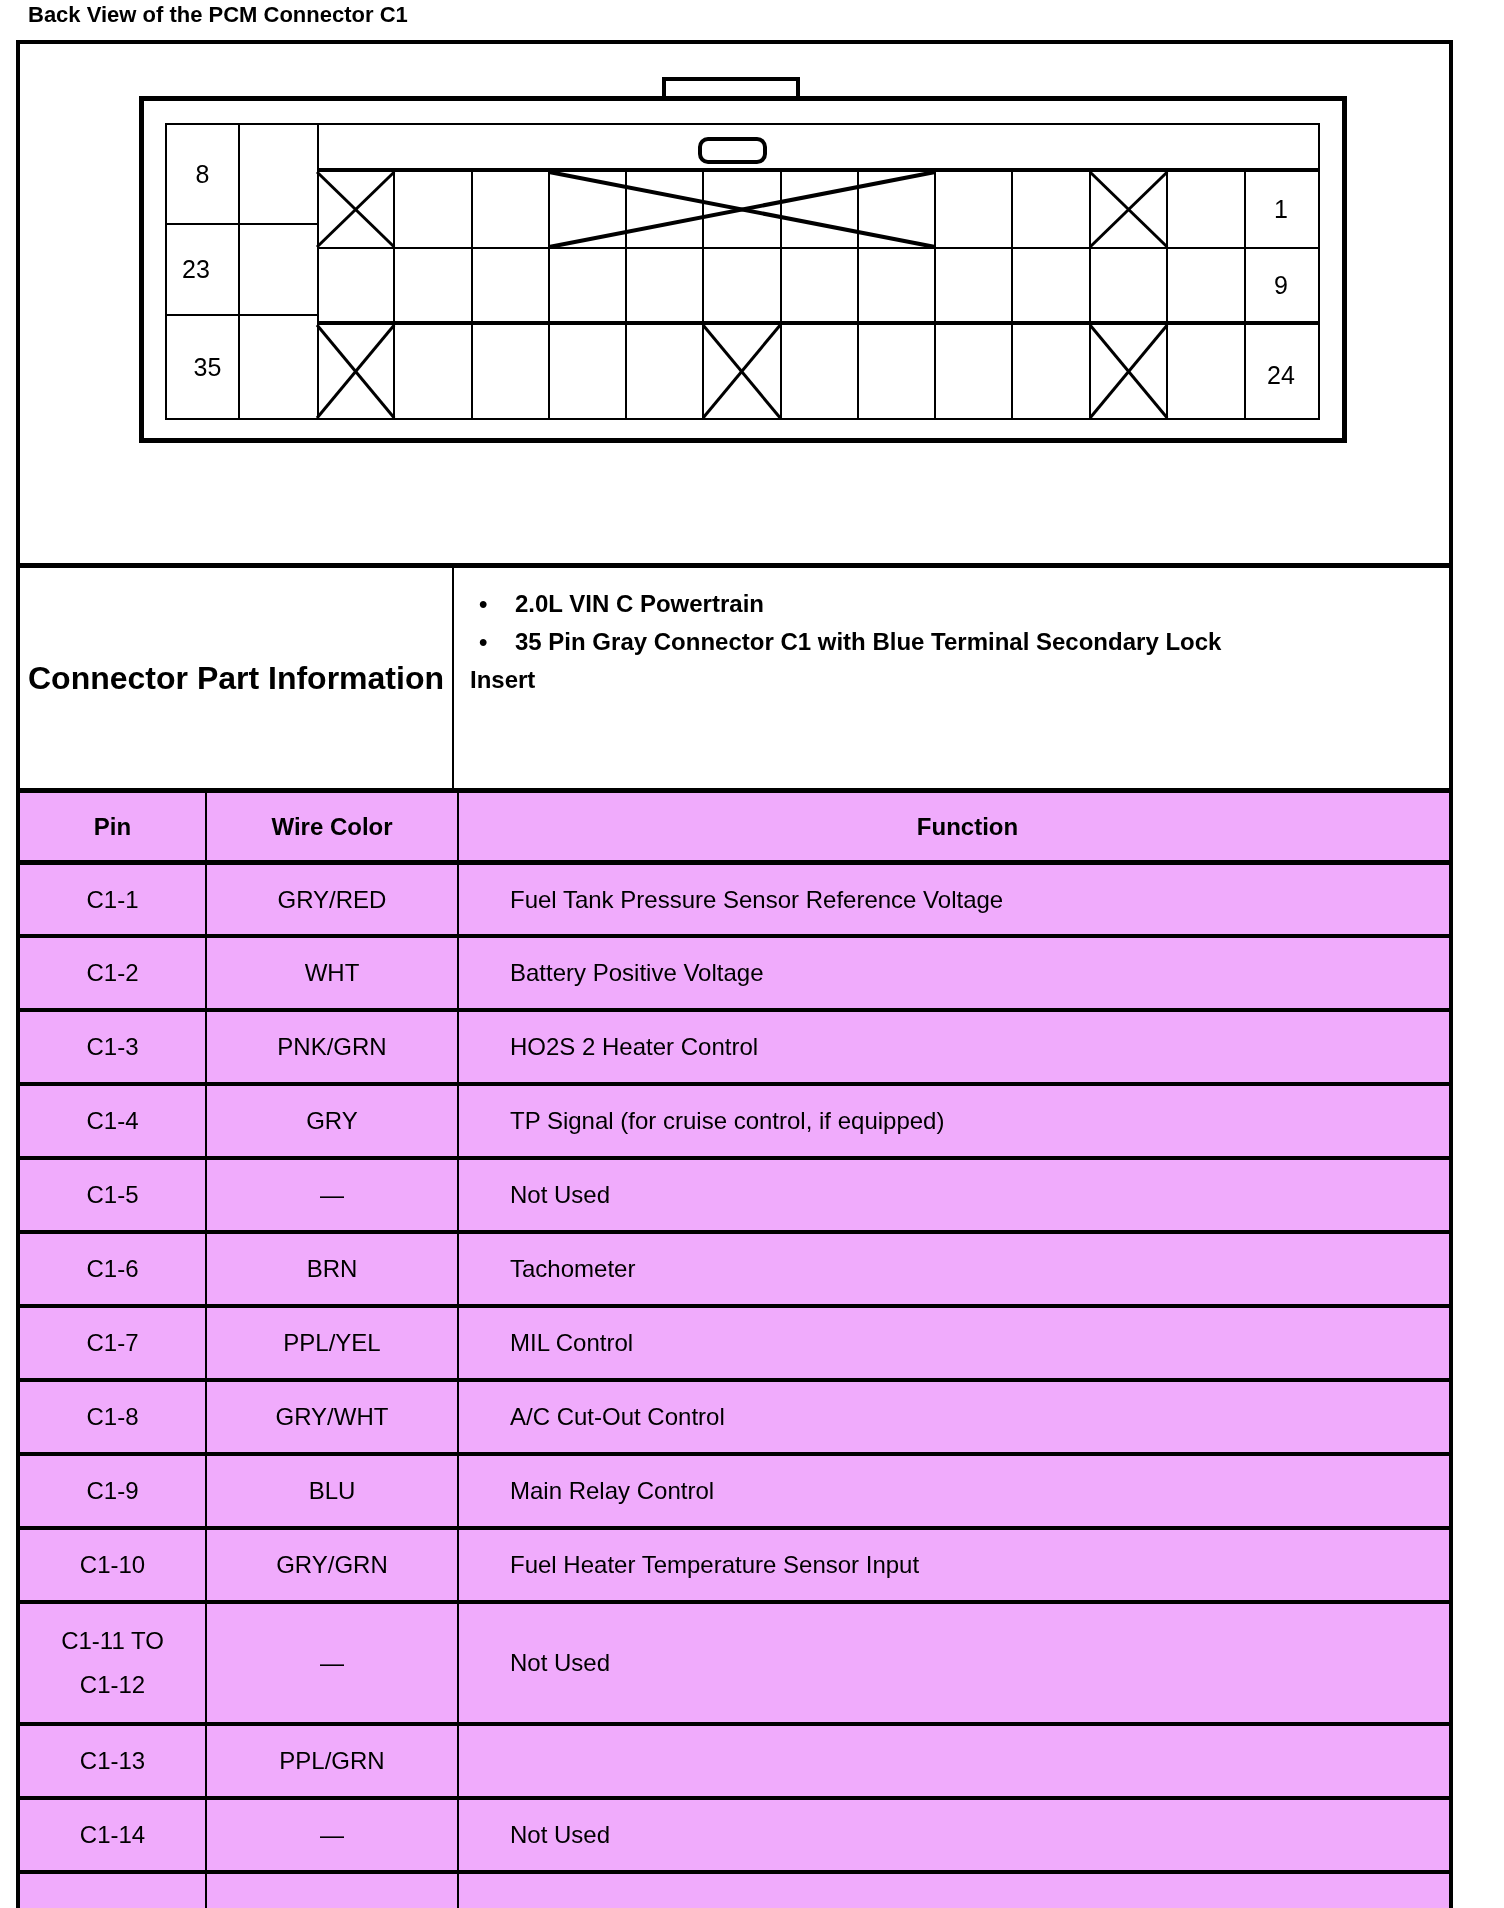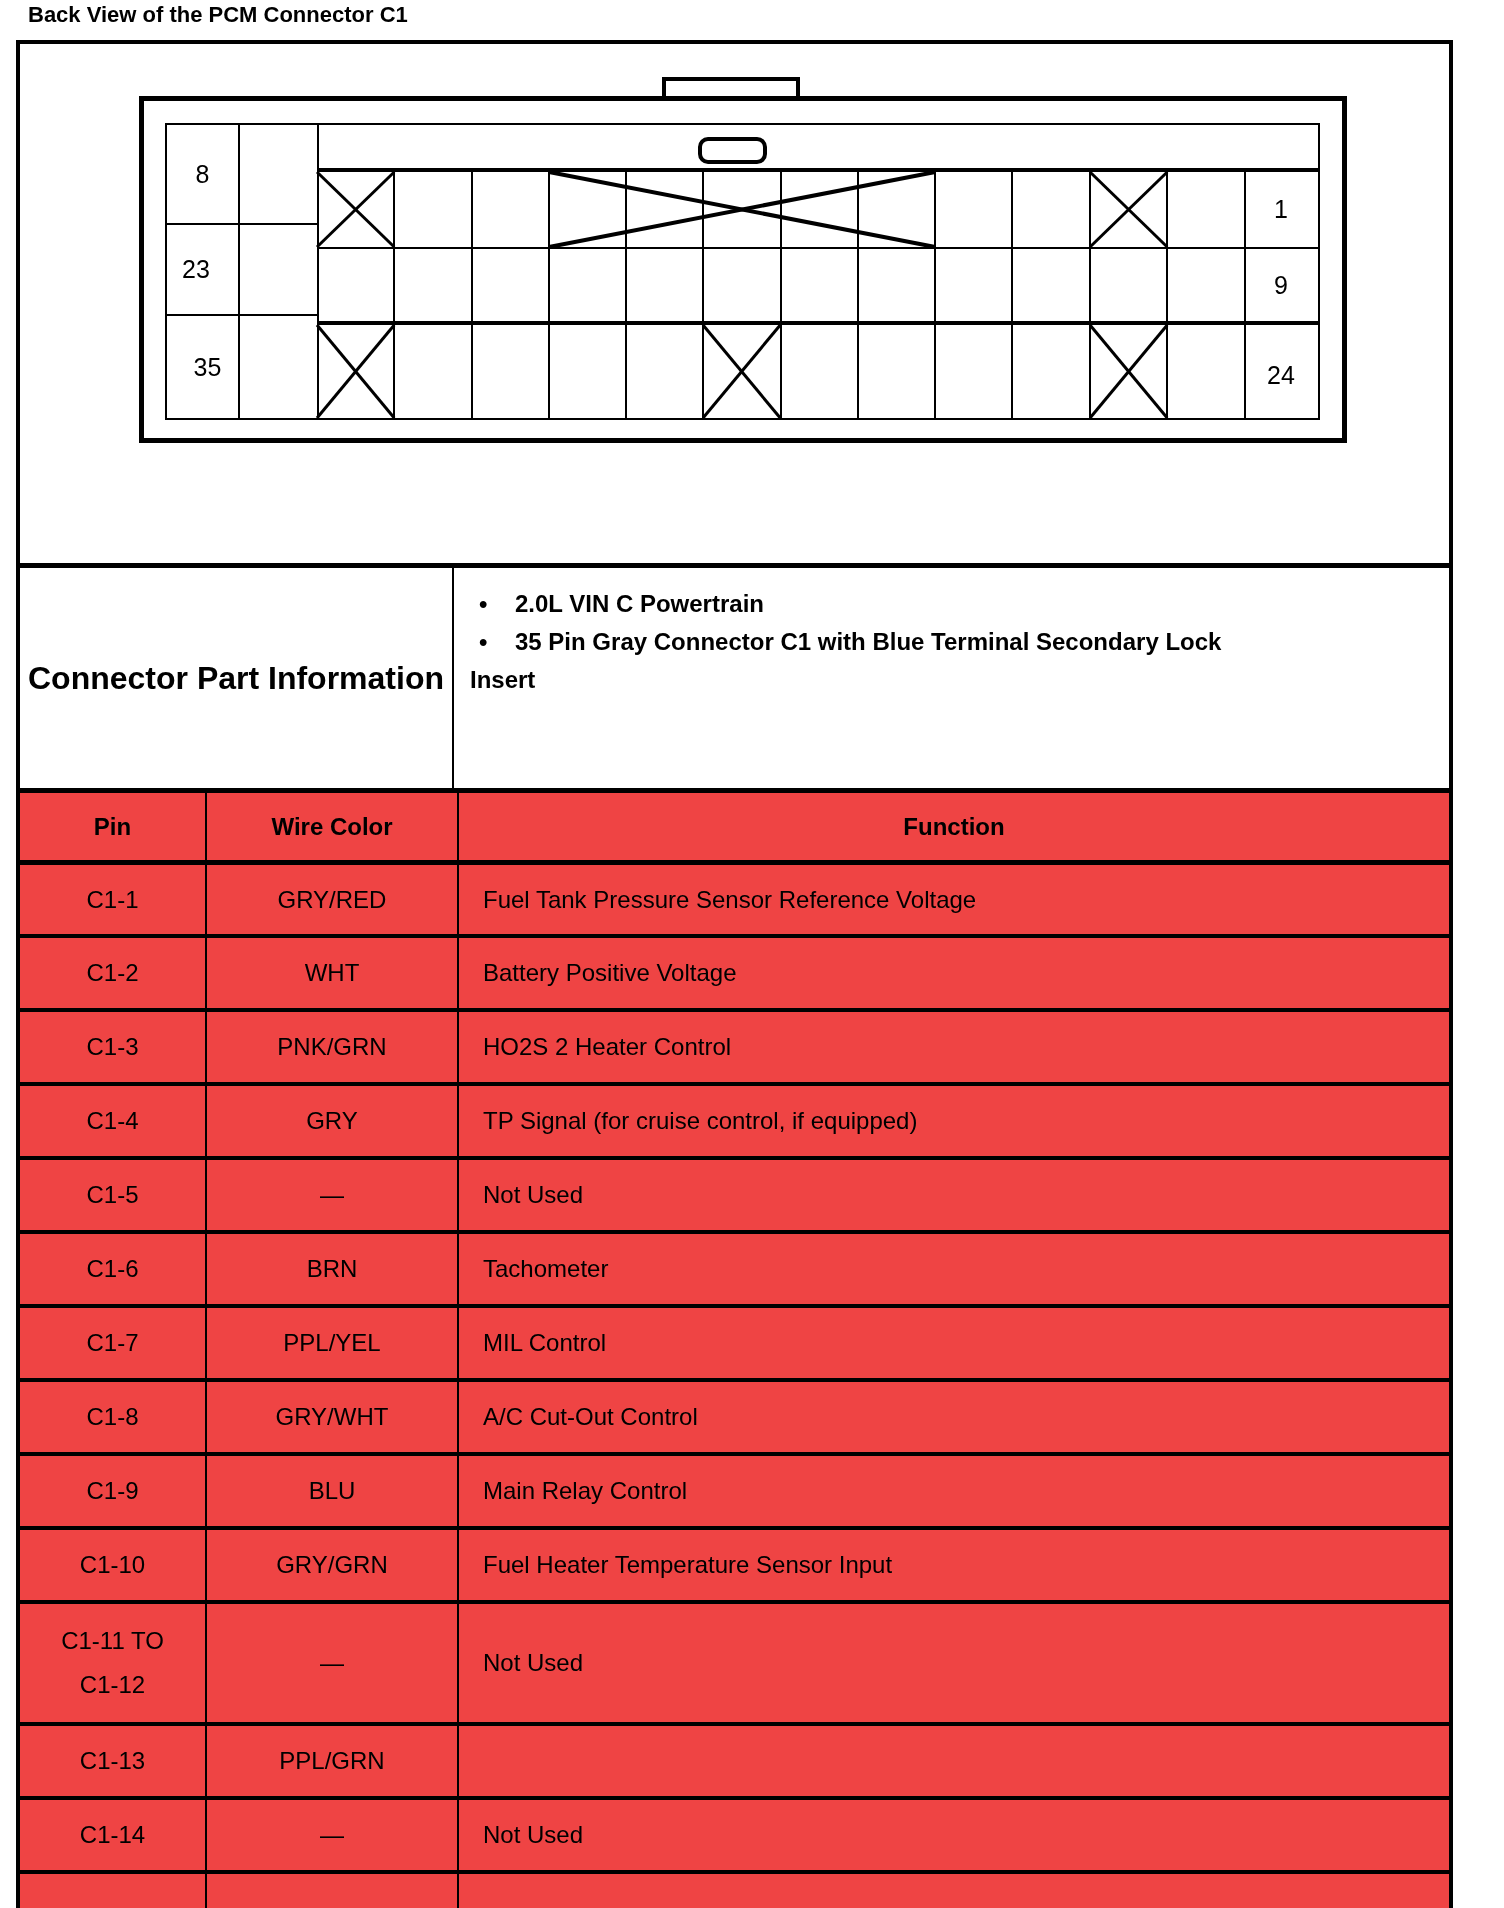--- a/index.html
+++ b/index.html
@@ -21,27 +21,27 @@
   .abs{position:absolute;}
   .vline{position:absolute;width:2px;background:#000;}
   .hline{position:absolute;height:2px;background:#000;}
   .hline.thick{height:4px;}
   .keyway{position:absolute;left:531px;top:12px;width:69px;height:27px;
           border:4px solid #000;border-radius:10px;box-sizing:border-box;}
   .pin-num{position:absolute;display:flex;align-items:center;justify-content:center;
            font-size:25px;}
 
   
-  .trow{display:flex;border-top:4px solid #000;box-sizing:border-box;background:#ef4444;}
+  .trow{display:flex;border-top:4px solid #000;box-sizing:border-box;background:#f0abfc;}
   .trow.heavy{border-top-width:5px;}
   .cell{display:flex;align-items:center;justify-content:center;box-sizing:border-box;
         font-size:24px;text-align:center;}
   .cell.c-pin{width:187px;border-right:2px solid #000;flex-direction:column;}
   .cell.c-wire{width:252px;border-right:2px solid #000;}
-  .cell.c-fn{flex:1;justify-content:flex-start;text-align:left;padding-left:24px;}
+  .cell.c-fn{flex:1;justify-content:flex-start;text-align:left;padding-left:24px;margin-left:27px;}
   .cell.hdr{font-weight:bold;}
   .pin-line{line-height:44px;}
 
   .cpi-row{display:flex;height:225px;border-top:5px solid #000;box-sizing:border-box;}
   .cpi-left{width:434px;border-right:2px solid #000;display:flex;align-items:center;
             justify-content:center;font-weight:bold;font-size:32px;box-sizing:border-box;}
   .cpi-right{flex:1;padding-top:17px;font-weight:bold;font-size:24px;}
   .bullet-line{display:flex;line-height:38px;margin-left:25px;}
   .bullet-line .dot{width:36px;}
   .cont-line{line-height:38px;margin-left:16px;}

